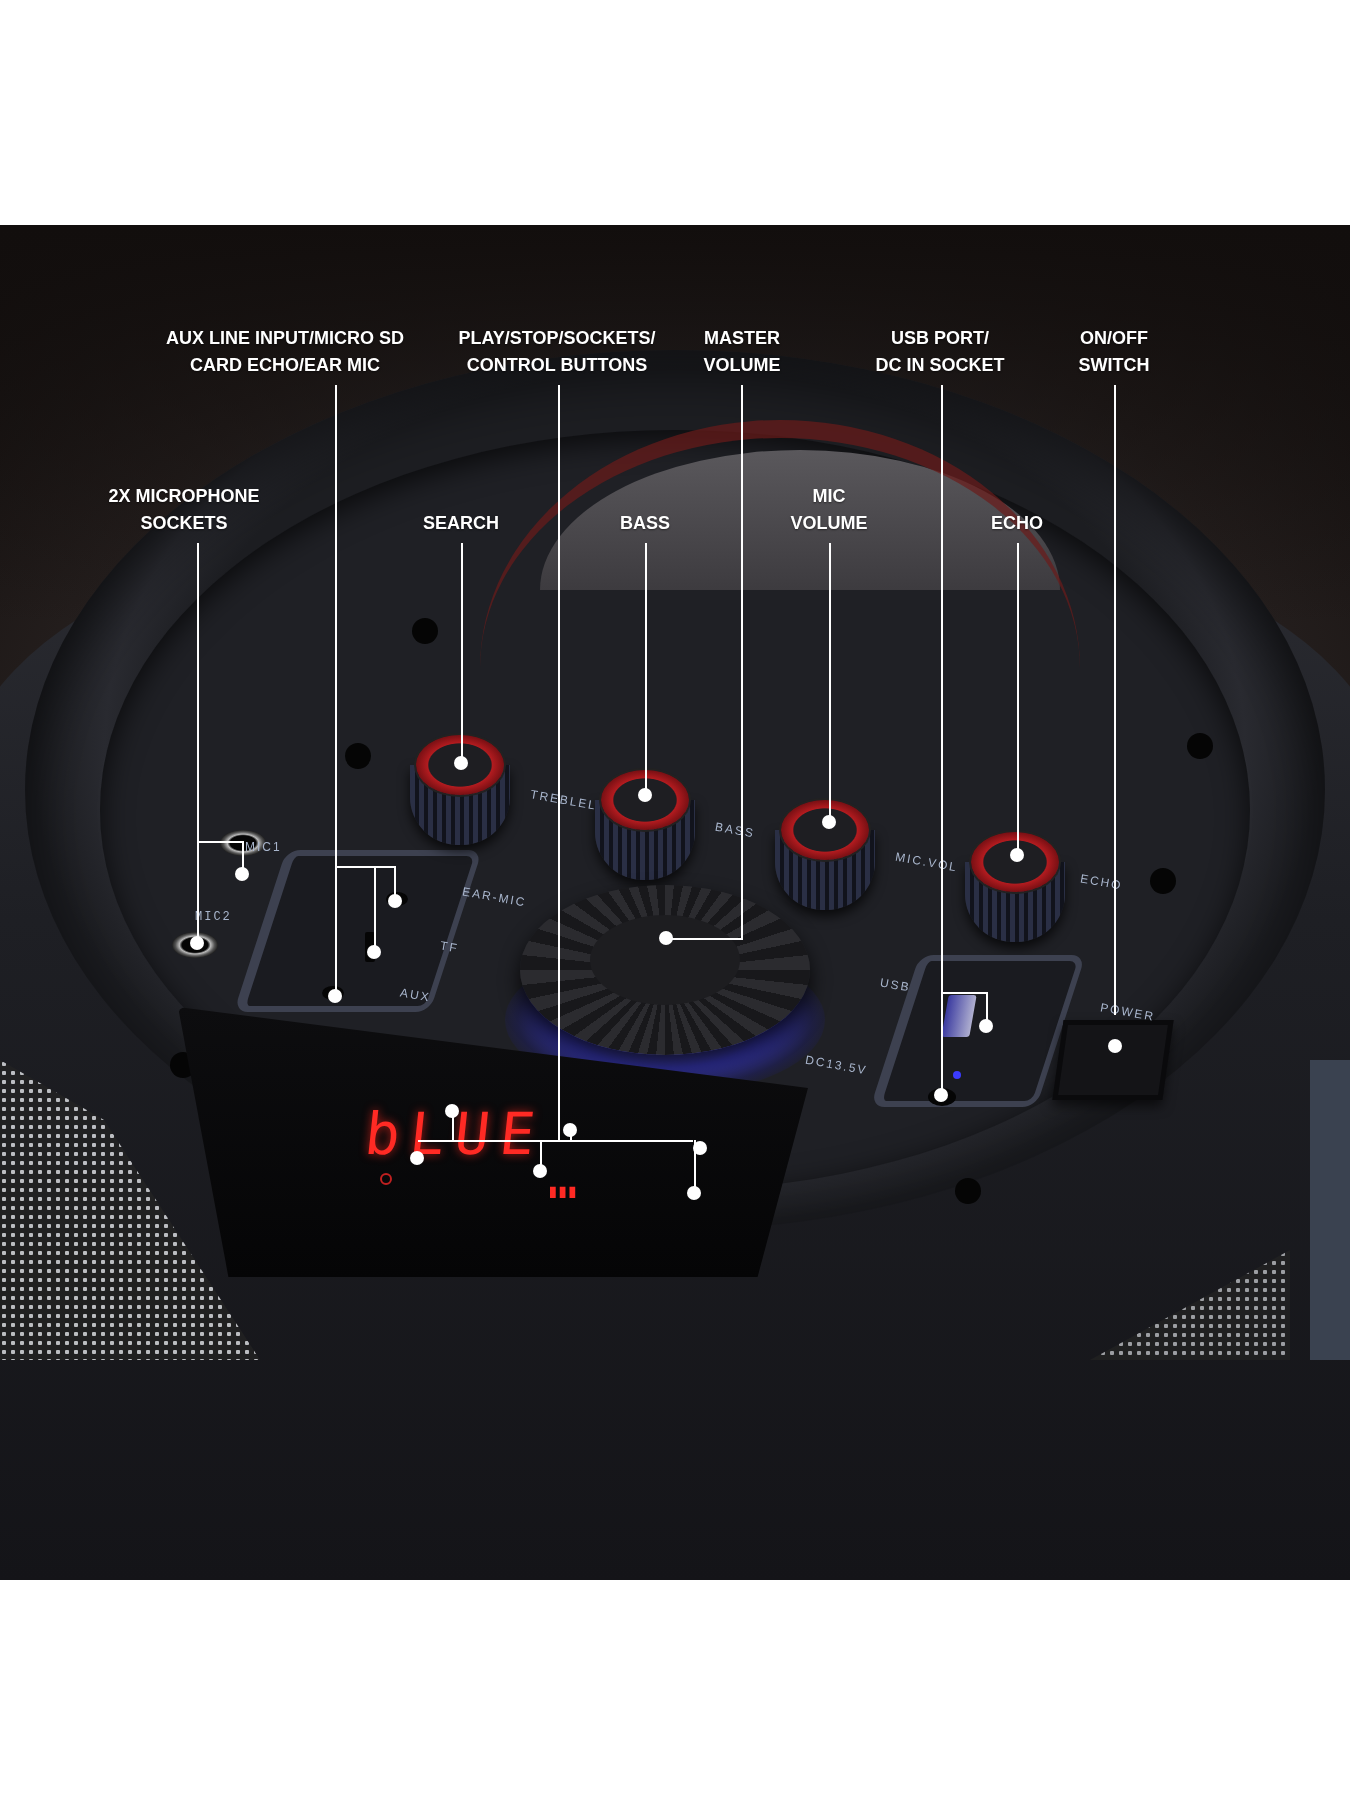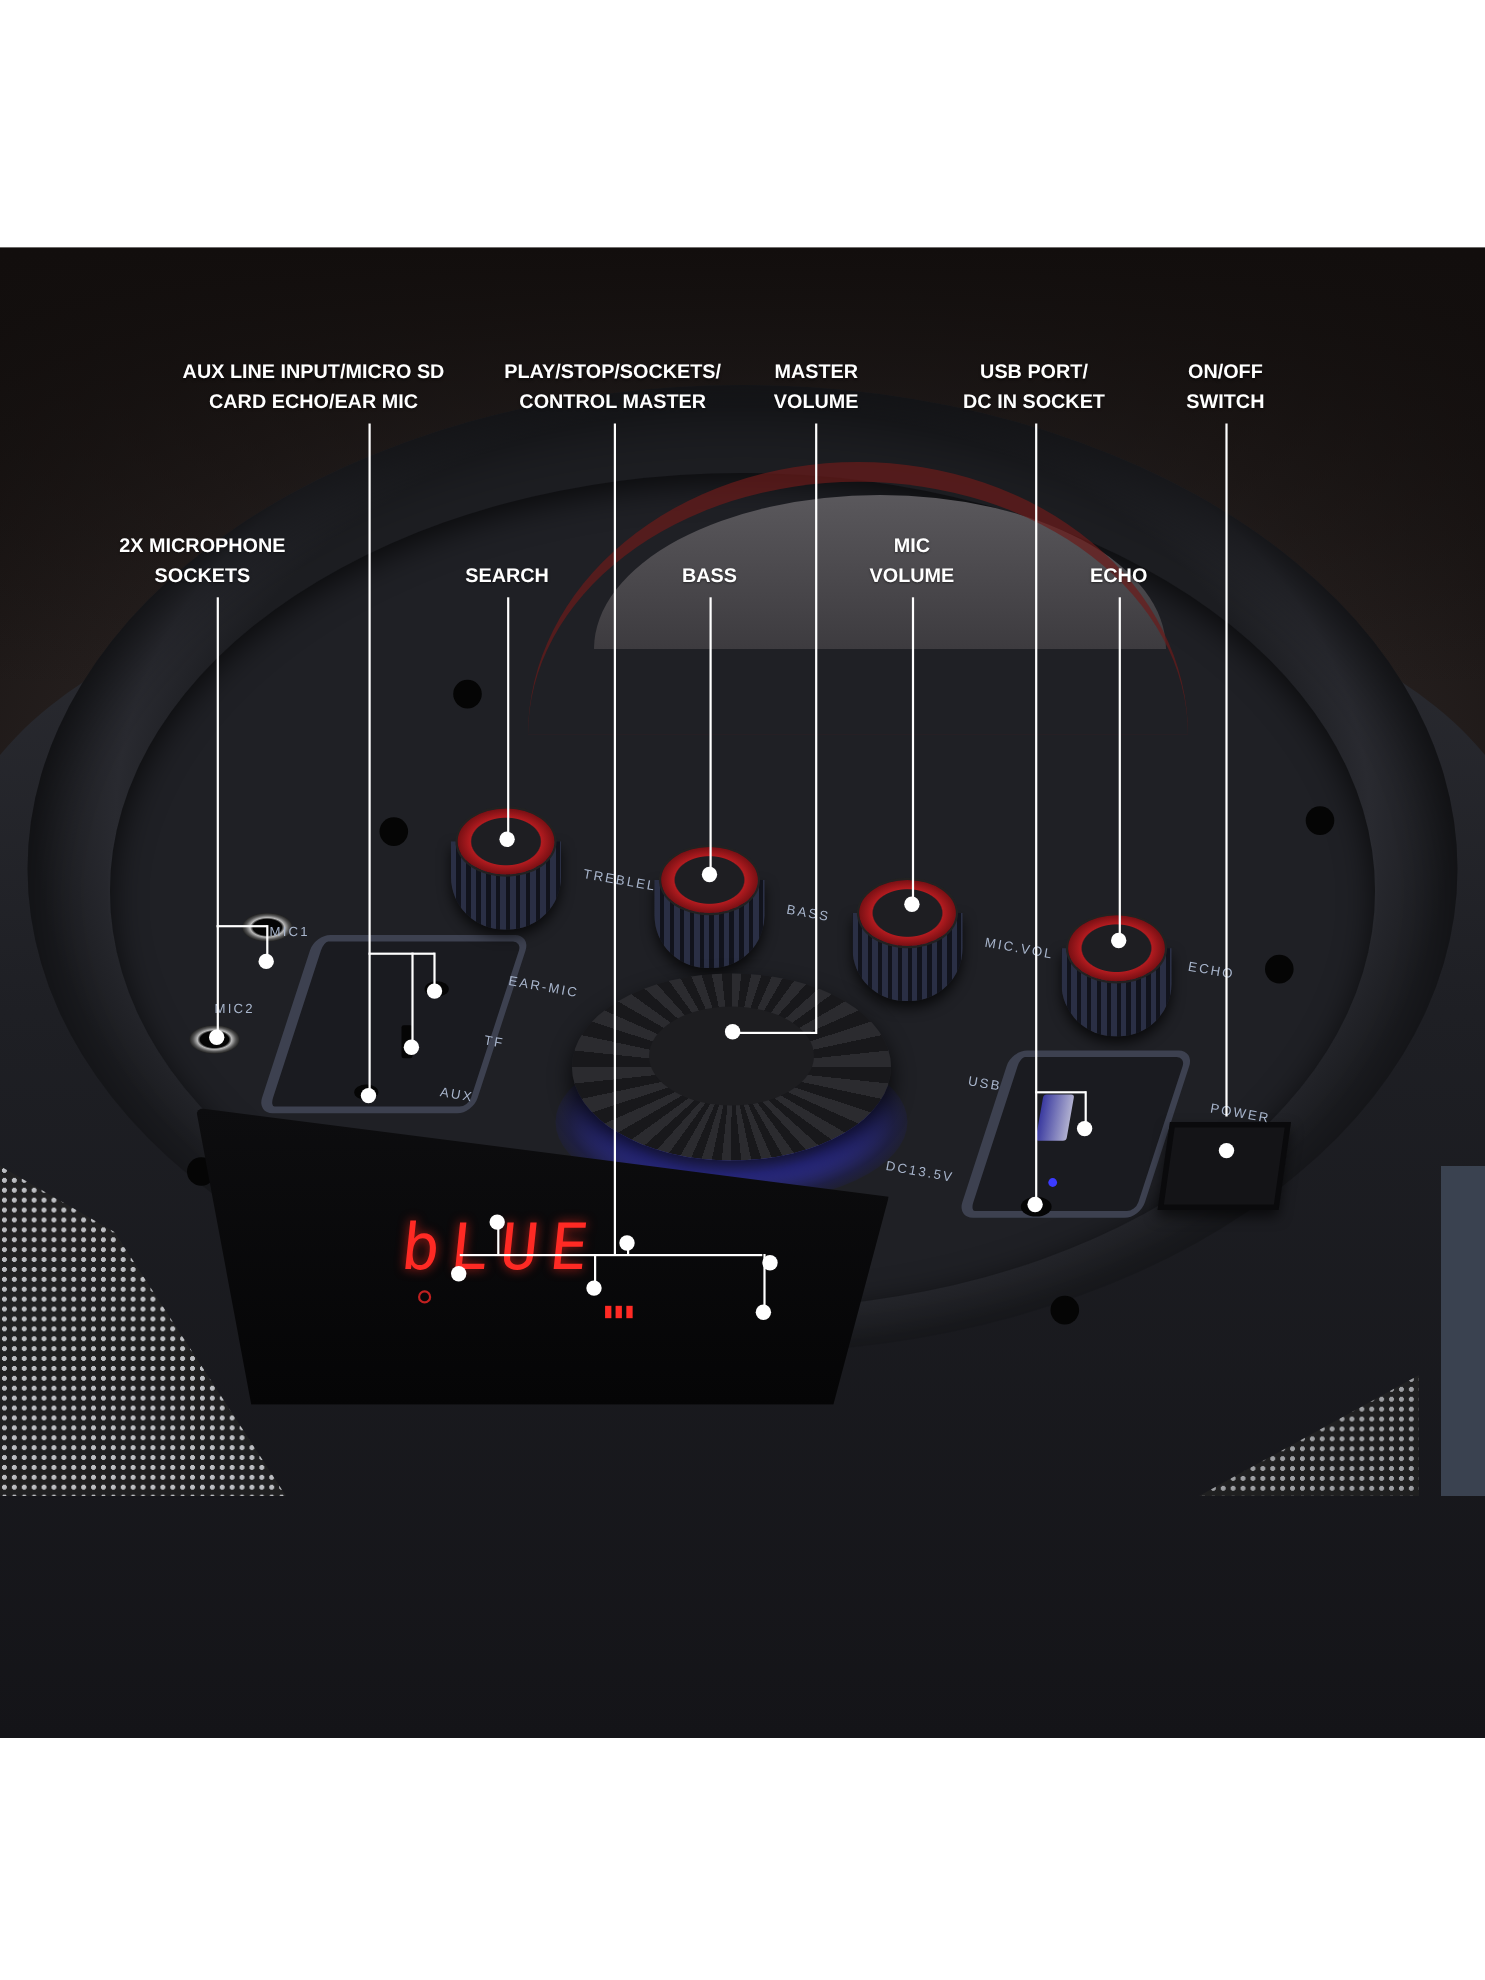--- a/index.html
+++ b/index.html
@@ -88,21 +88,21 @@
 <div class="hole" style="left:412px;top:618px"></div>
 <div class="hole" style="left:345px;top:743px"></div>
 <div class="hole" style="left:1187px;top:733px"></div>
 <div class="hole" style="left:1150px;top:868px"></div>
 <div class="hole" style="left:170px;top:1052px"></div>
 <div class="hole" style="left:955px;top:1178px"></div>
 
 <div class="jack" style="left:220px;top:830px"></div>
 <div class="jack" style="left:172px;top:932px"></div>
 <div class="panel-label" style="left:245px;top:840px;transform:none;">MIC1</div>
-<div class="panel-label" style="left:195px;top:910px;transform:none;">MIC2</div>
+<div class="panel-label" style="left:195px;top:910px;transform:none;font-family:Liberation Mono, monospace;">MIC2</div>
 
 <div class="slot" style="left:260px;top:850px;width:180px;height:150px;transform:skewX(-18deg);border-left-width:10px;"></div>
 <div class="hole" style="left:322px;top:986px;width:22px;height:14px"></div>
 <div class="hole" style="left:386px;top:892px;width:22px;height:14px"></div>
 <div class="hole" style="left:365px;top:932px;width:10px;height:30px;border-radius:2px"></div>
 <div class="panel-label" style="left:462px;top:890px">EAR-MIC</div>
 <div class="panel-label" style="left:440px;top:940px">TF</div>
 <div class="panel-label" style="left:400px;top:988px">AUX</div>
 
 <div class="knob" style="left:410px;top:735px">
@@ -164,21 +164,21 @@
 <div class="led">bLUE</div>
 <div class="led-bt"></div>
 <div class="led-bars">▮▮▮</div>
 
 <div class="callout" style="left:285px;top:325px">
   <div>AUX LINE INPUT/MICRO SD</div>
   <div>CARD ECHO/EAR MIC</div>
 </div>
 <div class="callout" style="left:557px;top:325px">
   <div>PLAY/STOP/SOCKETS/</div>
-  <div>CONTROL MASTER</div>
+  <div>CONTROL BUTTONS</div>
 </div>
 <div class="callout" style="left:742px;top:325px">
   <div>MASTER</div>
   <div>VOLUME</div>
 </div>
 <div class="callout" style="left:940px;top:325px">
   <div>USB PORT/</div>
   <div>DC IN SOCKET</div>
 </div>
 <div class="callout" style="left:1114px;top:325px">

